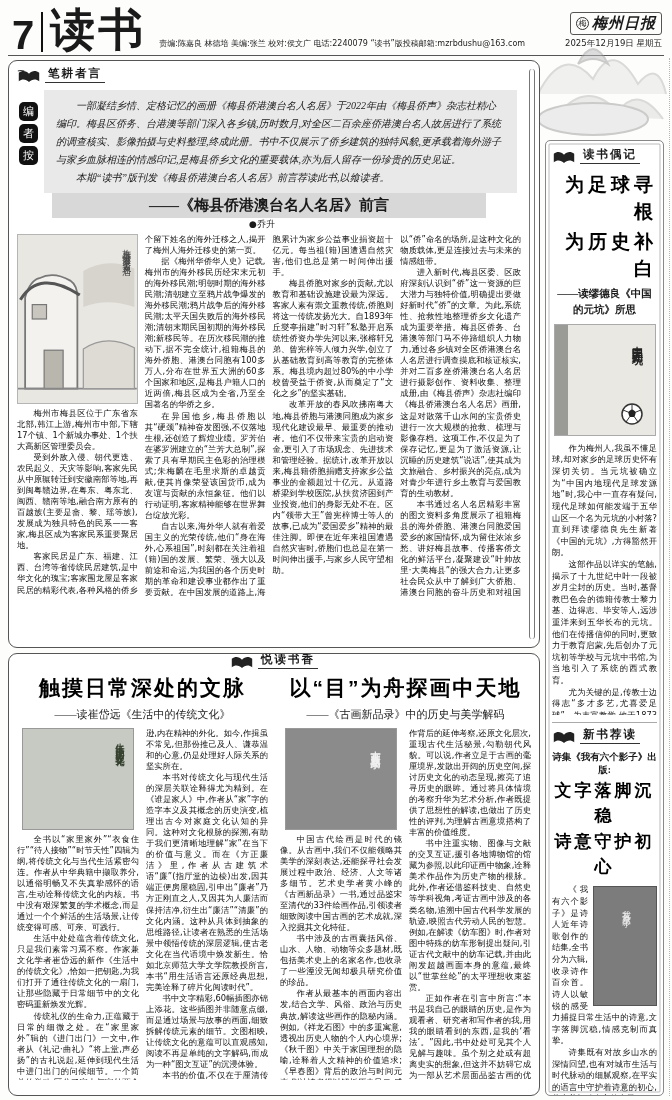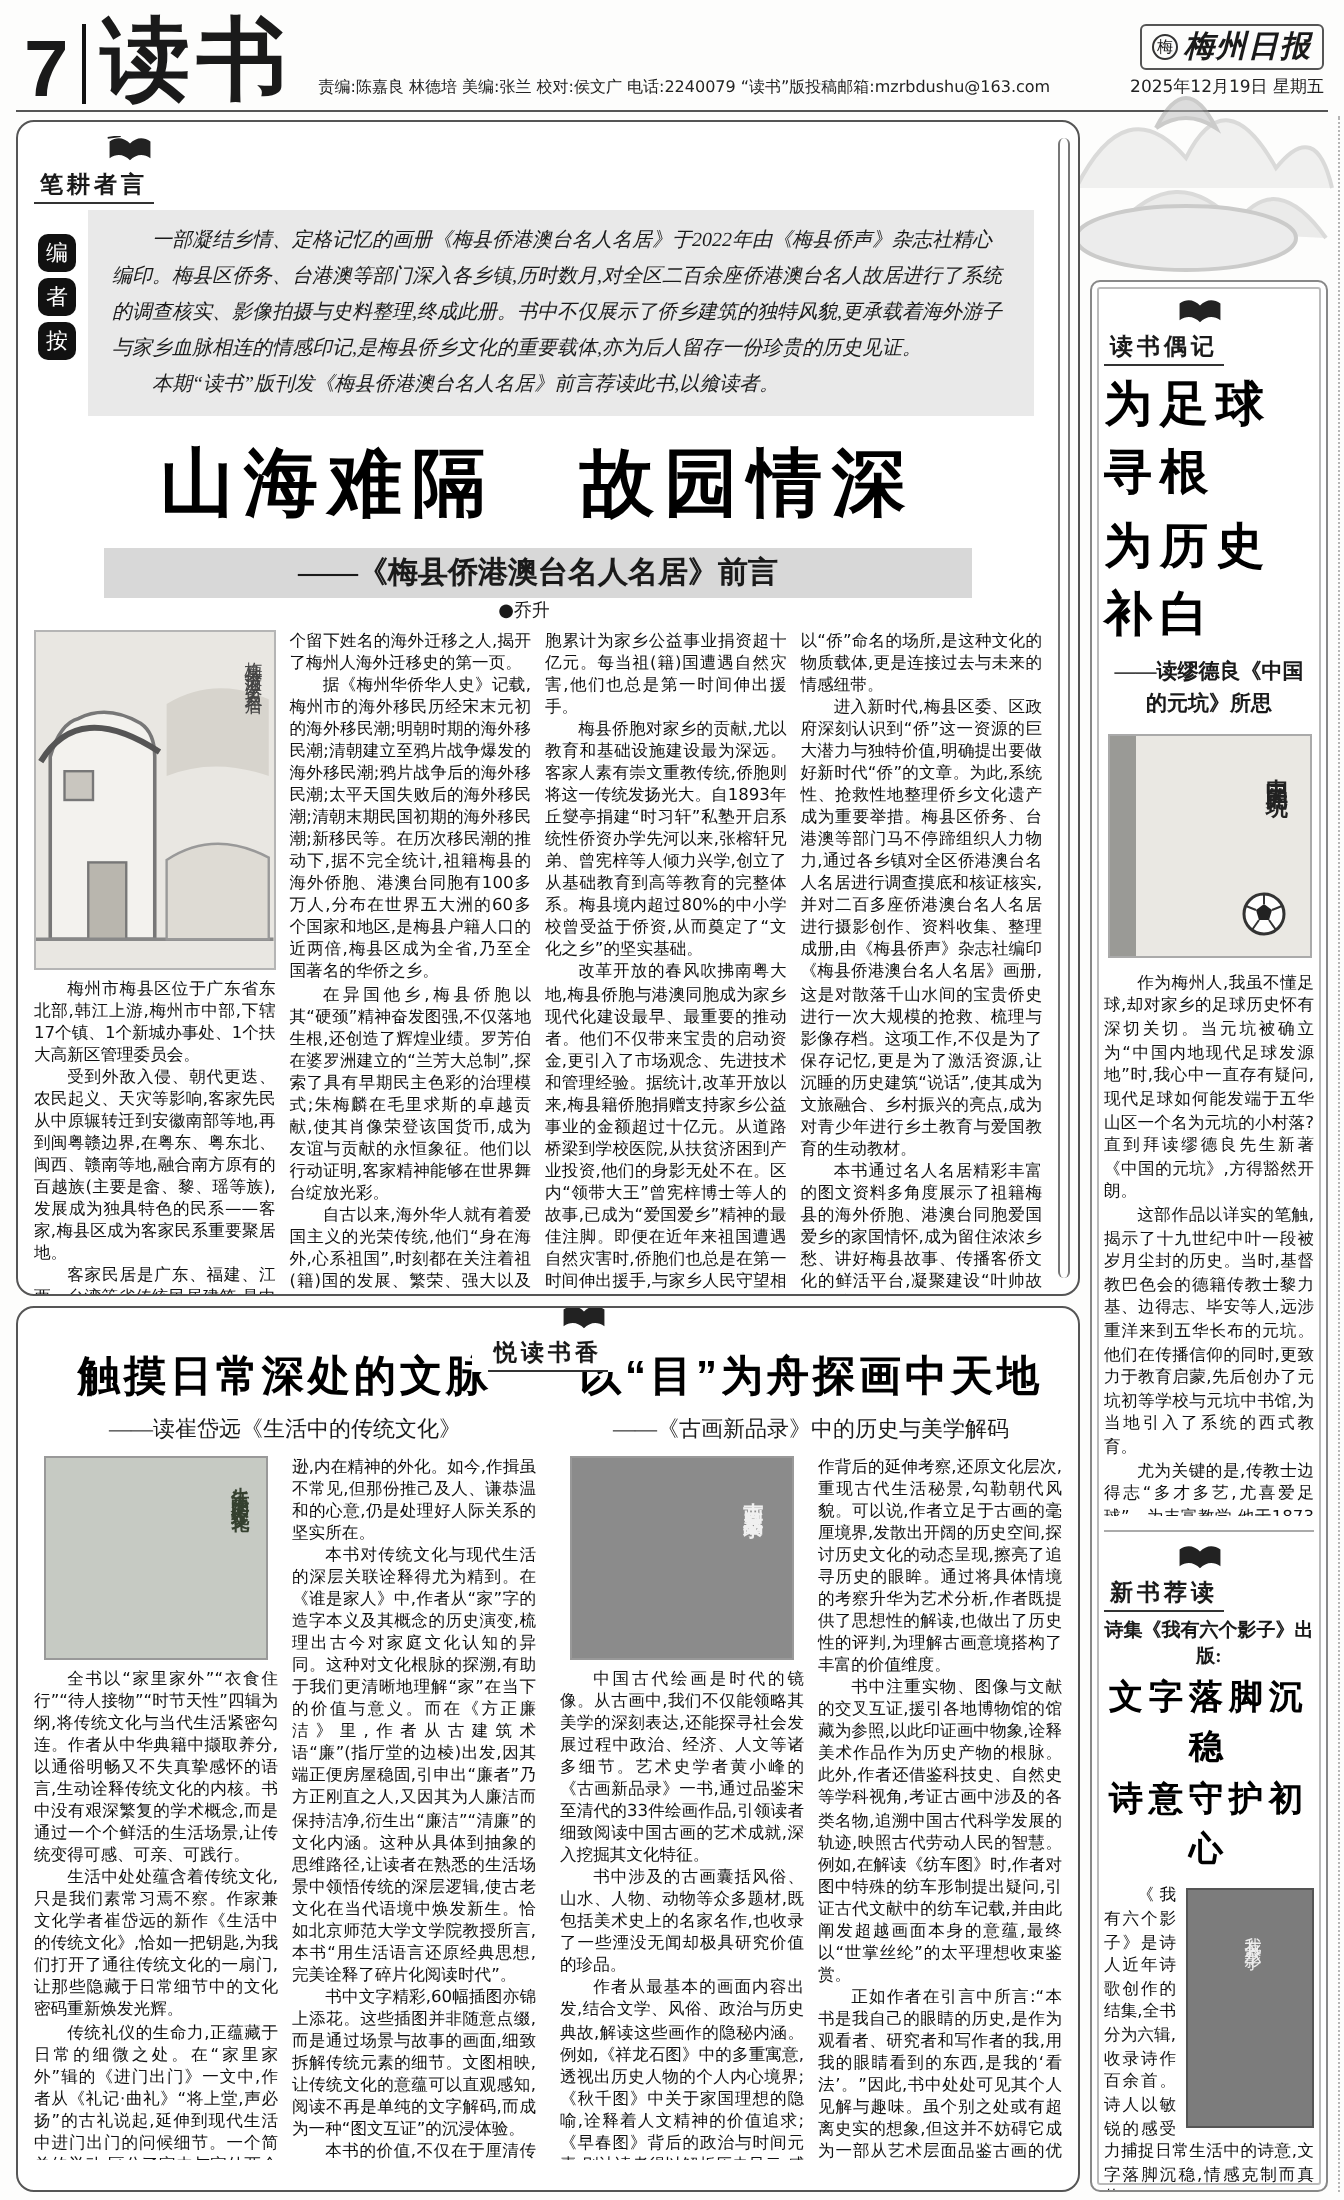--- a/index.html
+++ b/index.html
@@ -28,21 +28,21 @@
   
   .content { display:flex; gap:5px; padding:4px 8px 0 8px; position:relative; z-index:1; }
   .main-col { width:532px; flex:none; }
   .sidebar { flex:1; display:flex; flex-direction:column; }
   
   .frame { position:relative; border:1.5px solid #555; border-radius:9px; background:#fff; }
   .frame1 { height:588px; padding:5px 18px 4px 8px; overflow:hidden; }
   .scroll-edge { position:absolute; right:4px; top:8px; bottom:8px; width:6px; border-left:1.5px solid #777; border-right:1.5px solid #777; border-radius:3px; }
   .frame2 { margin-top:5px; height:443px; padding:10px 8px 4px; overflow:hidden; }
   
-  .tag { display:inline-flex; align-items:flex-end; gap:4px;flex-direction:column; }
+  .tag { display:inline-flex; align-items:flex-end; gap:4px; }
   .tag-icon svg { width:24px; height:13px; display:block; }
   .tag-text { font-size:11.5px; font-weight:bold; letter-spacing:2px; border-bottom:1px solid #333; padding:0 3px 1px; font-family:"Liberation Sans",sans-serif; }
   .tag-center { position:absolute; top:-2px; left:50%; transform:translateX(-50%); background:#fff; padding:0 8px; }
   
   .ed-note { display:flex; gap:5px; margin:3px 4px 0 2px; }
   .ed-badges { width:20px; display:flex; flex-direction:column; gap:3px; padding-top:12px; }
   .ed-badge { width:19px; height:19px; background:#111; color:#fff; border-radius:5px; font-size:11px; line-height:19px; text-align:center; }
   .ed-box { flex:1; background:#e9e9e9; padding:7px 12px 6px; font-size:10px; line-height:1.8; font-style:italic; font-family:"Liberation Serif","DejaVu Serif",serif; }
   .ed-box p { text-indent:2em; }
   
@@ -64,21 +64,21 @@
   .cover-art .vtitle { color:#f0f0f0; right:14px; top:14px; font-weight:bold; font-size:10px; }
   
   .articles { display:flex; gap:12px; margin-top:4px; }
   .article { flex:1; min-width:0; }
   .art-title { font-size:21px; font-weight:900; text-align:center; letter-spacing:2px; font-family:"Liberation Sans",sans-serif; margin:6px 0 5px; color:#000; }
   .art-sub { text-align:center; font-size:11px; font-family:"Liberation Serif",serif; margin-bottom:6px; }
   .art-cols { display:flex; gap:7px; height:352px; overflow:hidden; text-align:justify; }
   
   .sb-art-space { height:80px; }
   .sb-frame { border:1px solid #888; border-radius:5px; background:#fff; padding:6px 6px 4px; height:956px; overflow:hidden; box-shadow: inset 0 0 0 2.5px #fff, inset 0 0 0 3.5px #bbb; }
-  .sb-title { font-size:24px; font-weight:900; text-align:left; letter-spacing:4px; font-family:"Liberation Serif",serif; line-height:1.4; margin-top:4px; color:#000; }
+  .sb-title { font-size:19px; font-weight:900; text-align:right; letter-spacing:4px; font-family:"Liberation Serif",serif; line-height:1.4; margin-top:4px; color:#000; }
   .sb-sub { font-size:10.5px; font-weight:700; text-align:center; font-family:"Liberation Serif",serif; margin:4px 2px 6px; line-height:1.5; }
   .sb-cover { position:relative; width:102px; height:112px; margin:2px auto 7px; background:#eae8e3; border:1px solid #aaa; overflow:hidden; }
   .sb-cover .strip { position:absolute; left:0; top:0; bottom:0; width:13px; background:#9a9a96; }
   .sb-cover .vtitle { right:10px; top:12px; font-size:11px; color:#222; font-weight:bold; }
   .sb-cover .ball { position:absolute; right:12px; bottom:10px; width:22px; height:22px; }
   .sb-body { font-size:8.3px; line-height:1.4; text-align:justify; color:#111; }
   .sb-body-notes { height:272px; overflow:hidden; }
   .sb-divider { margin:7px 0 4px; border-top:1px solid #aaa; }
   .sb-pretitle { font-size:9.5px; font-weight:700; text-align:center; margin-top:3px; font-family:"Liberation Serif",serif; }
   .sb-title2 { font-size:17px; font-weight:900; text-align:center; letter-spacing:3px; font-family:"Liberation Serif",serif; line-height:1.45; margin-top:2px; color:#000; }
@@ -139,21 +139,20 @@
             <span class="ed-badge">编</span>
             <span class="ed-badge">者</span>
             <span class="ed-badge">按</span>
           </div>
           <div class="ed-box">
               <p>一部凝结乡情、定格记忆的画册《梅县侨港澳台名人名居》于2022年由《梅县侨声》杂志社精心编印。梅县区侨务、台港澳等部门深入各乡镇,历时数月,对全区二百余座侨港澳台名人故居进行了系统的调查核实、影像拍摄与史料整理,终成此册。书中不仅展示了侨乡建筑的独特风貌,更承载着海外游子与家乡血脉相连的情感印记,是梅县侨乡文化的重要载体,亦为后人留存一份珍贵的历史见证。</p>
               <p>本期“读书”版刊发《梅县侨港澳台名人名居》前言荐读此书,以飨读者。</p>
             </div>
         </div>
 
-        <h1 class="headline">山海难隔　故园情深</h1>
         <div class="sub-bar">——《梅县侨港澳台名人名居》前言</div>
         <div class="byline">●乔升</div>
 
         <div class="cols">
           <div class="col">
             <div class="main-cover">
               <svg viewBox="0 0 100 140" preserveAspectRatio="none">
                 <rect x="0" y="0" width="100" height="140" fill="#e9e7e2"></rect>
                 <path d="M55 30 Q75 18 98 28 L98 60 Q75 52 55 60 Z" fill="#d7d4cd"></path>
                 <path d="M6 52 Q10 38 18 36 Q30 30 44 38 Q50 42 50 52 L50 128 L6 128 Z" fill="#f3f2ee" stroke="#777" stroke-width="1.5"></path>

